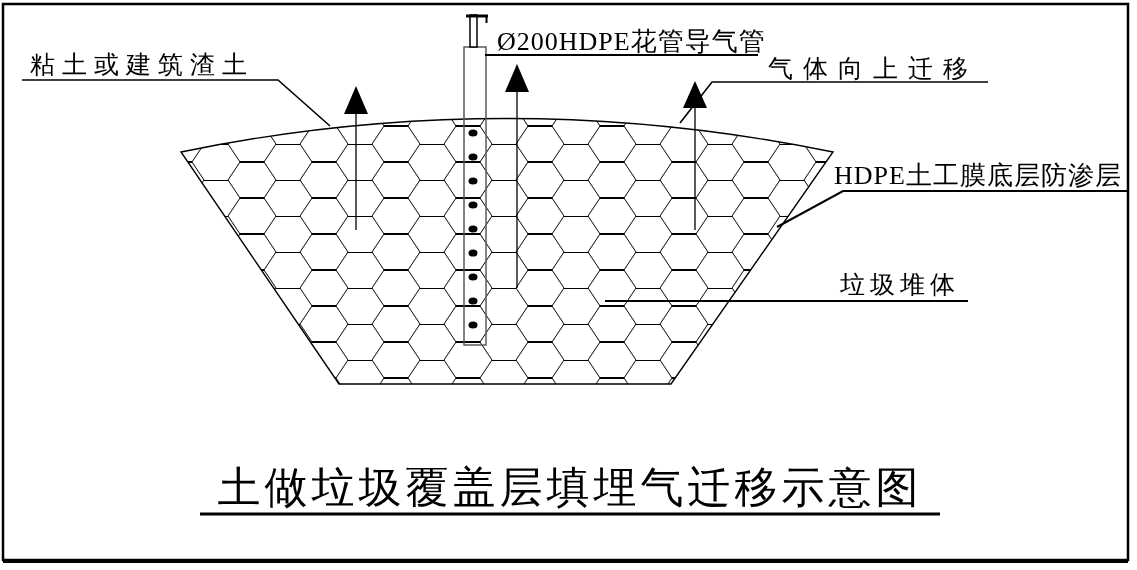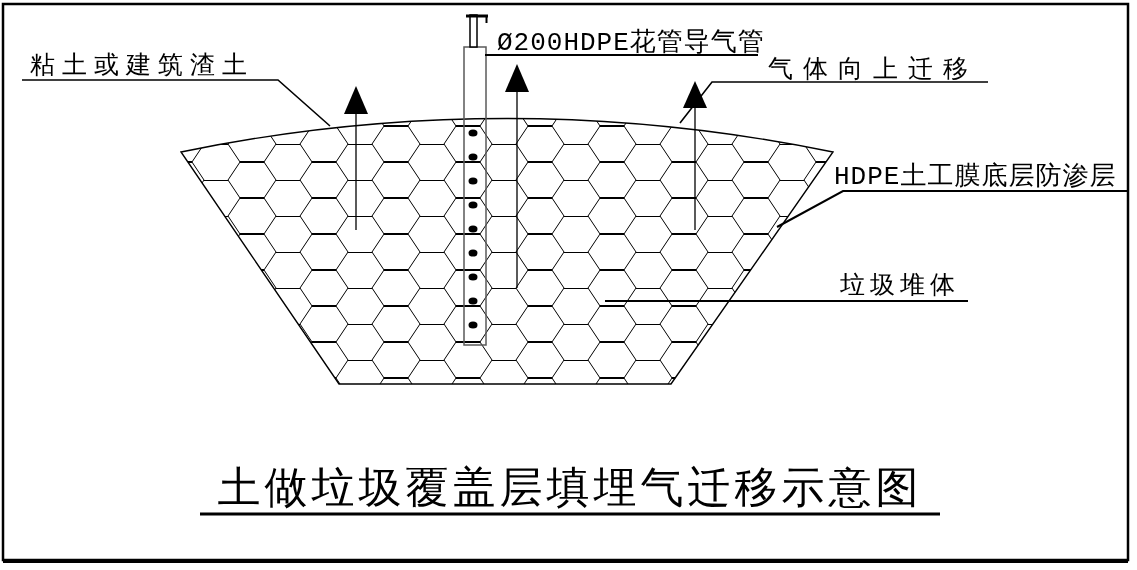--- a/index.html
+++ b/index.html
@@ -1,17 +1,17 @@
 <!DOCTYPE html>
 <html><head>
 <meta charset="utf-8">
 <style>
   html,body{margin:0;padding:0;background:#ffffff;}
   .stage{position:relative;width:1137px;height:570px;background:#ffffff;overflow:hidden;
-         font-family:Liberation Mono, monospace;}
+         font-family:Liberation Serif, serif;}
   svg{display:block;}
   text{fill:#000;}
   .cad-label{font-size:25px;letter-spacing:7px;}
   .cad-label-mixed{font-size:26px;letter-spacing:1px;}
   .cad-title{font-size:43px;letter-spacing:4px;}
 </style>
 </head>
 <body>
 
 <div class="stage">

